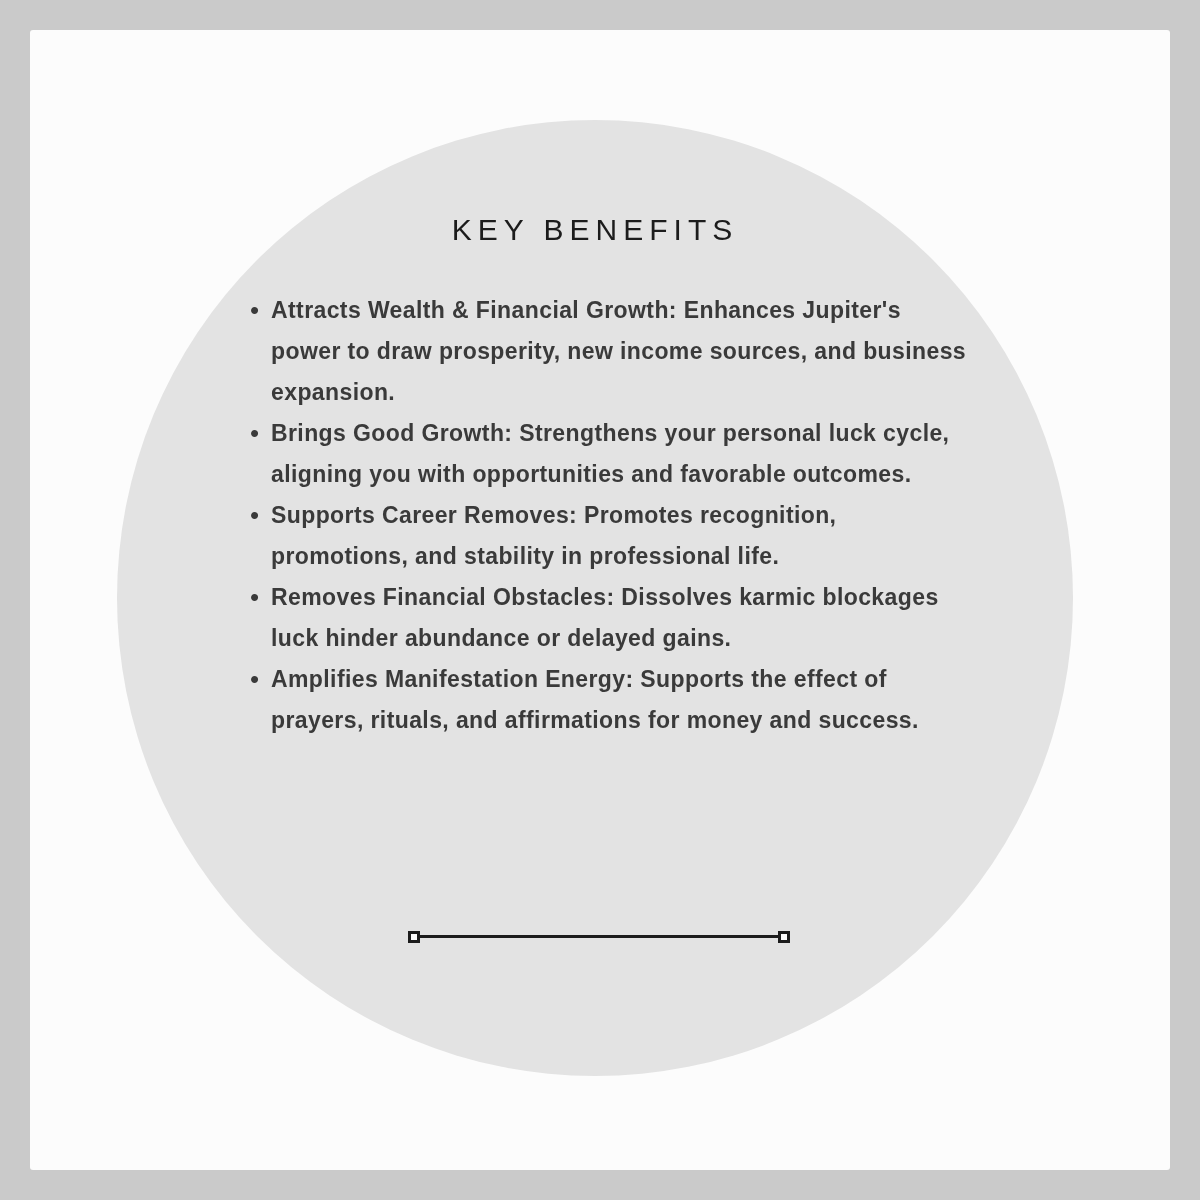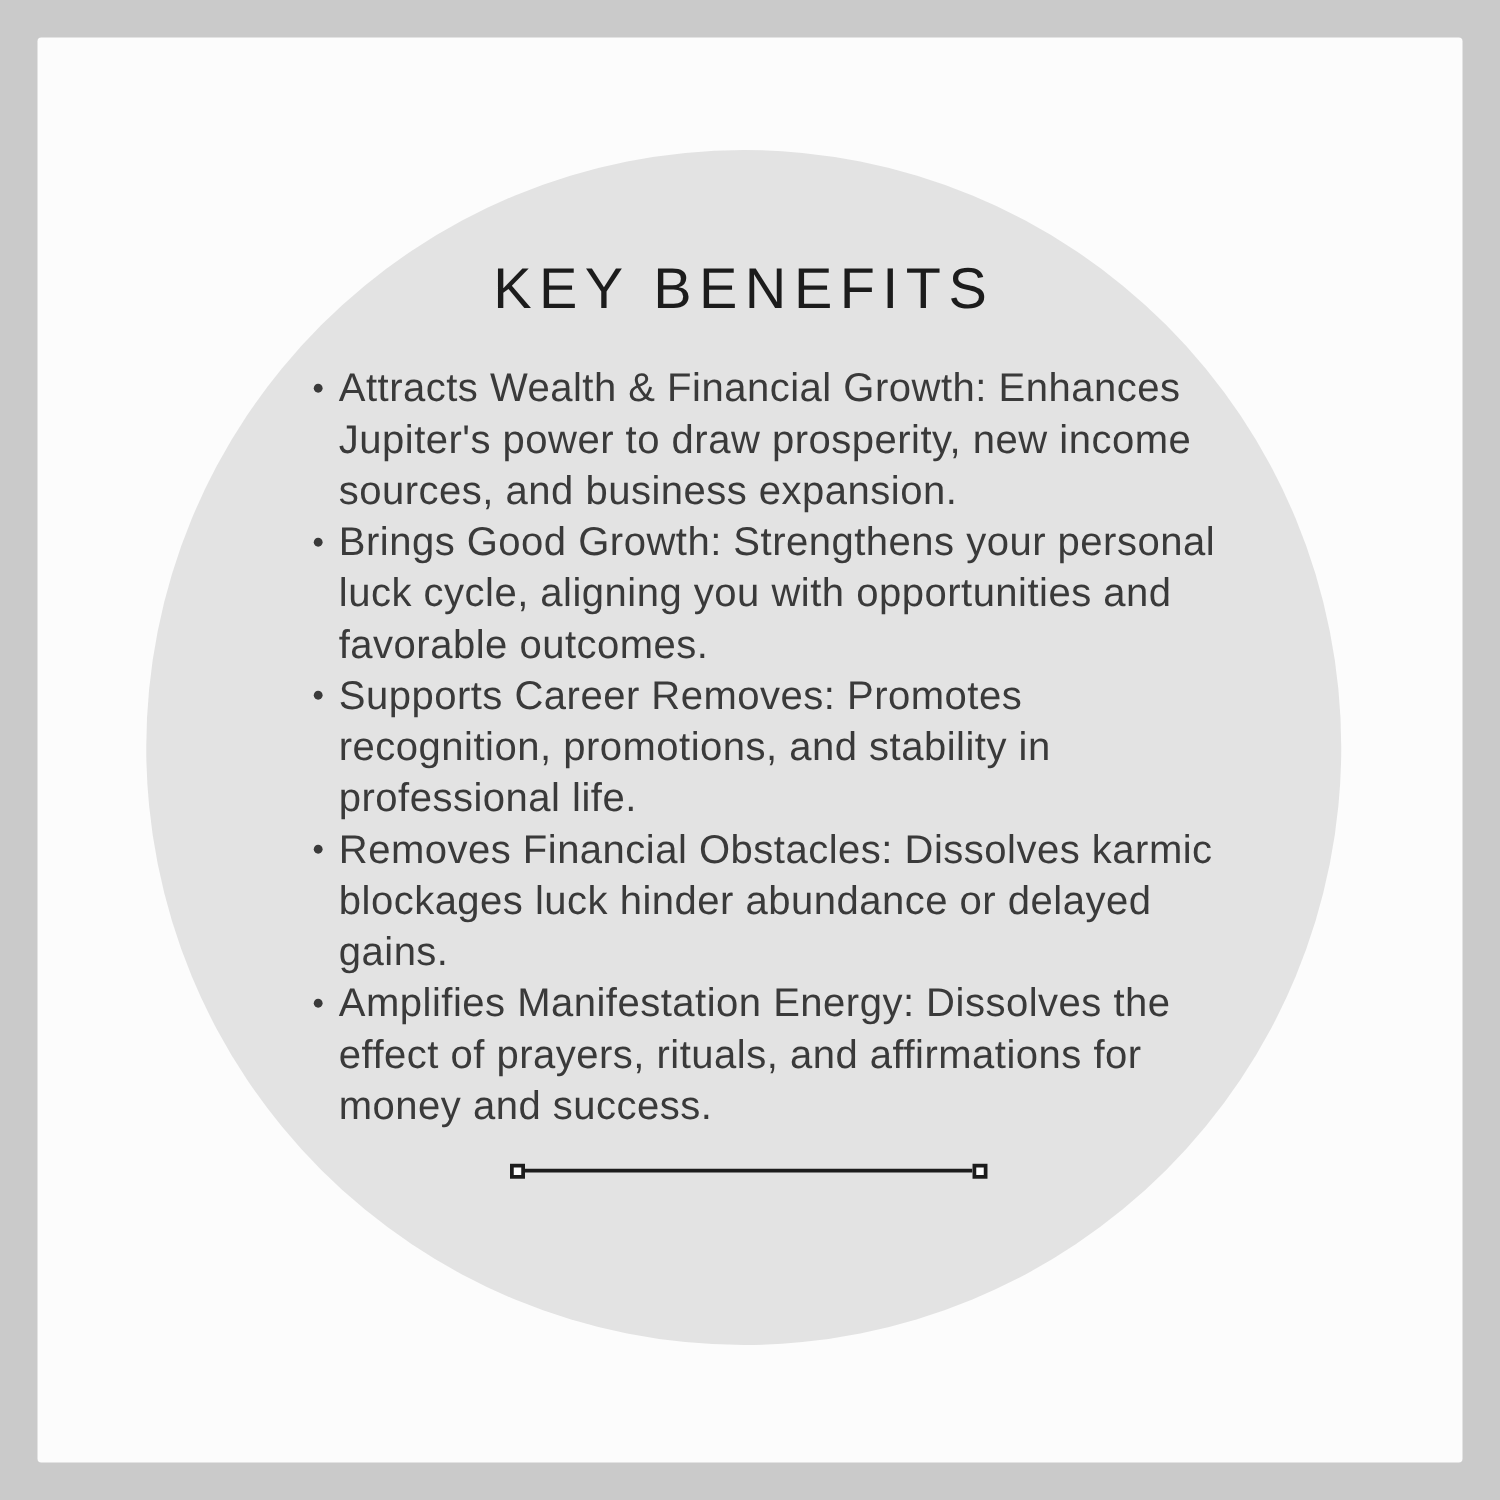--- a/index.html
+++ b/index.html
@@ -34,21 +34,21 @@
     border-radius: 50%;
     background: var(--circle, #e3e3e3);
   }
 
   .title {
     position: absolute;
     top: 84px;
     left: 0;
     width: 100%;
     text-align: center;
-    font-size: 46px;
+    font-size: 30px;
     font-weight: 300;
     letter-spacing: 6px;
     color: var(--title-text, #1c1c1c);
     line-height: 52px;
   }
 
   .benefit-list {
     position: absolute;
     left: 133px;
     top: 170px;
@@ -64,22 +64,22 @@
   .bullet {
     flex: 0 0 21px;
     width: 21px;
     font-size: 26px;
     line-height: 41px;
     color: var(--body-text, #3a3a3a);
   }
 
   .benefit-text {
     flex: 1;
-    font-size: 32px;
-    font-weight: 400;
+    font-size: 23px;
+    font-weight: 700;
     line-height: 41px;
     letter-spacing: 0.4px;
     color: var(--body-text, #3a3a3a);
   }
 
   .divider {
     position: absolute;
     left: 291px;
     top: 810px;
     width: 382px;
@@ -123,21 +123,21 @@
         <li class="benefit-item">
           <span class="bullet">•</span>
           <span class="benefit-text">Supports Career Removes: Promotes recognition, promotions, and stability in professional life.</span>
         </li>
         <li class="benefit-item">
           <span class="bullet">•</span>
           <span class="benefit-text">Removes Financial Obstacles: Dissolves karmic blockages luck hinder abundance or delayed gains.</span>
         </li>
         <li class="benefit-item">
           <span class="bullet">•</span>
-          <span class="benefit-text">Amplifies Manifestation Energy: Dissolves the effect of prayers, rituals, and affirmations for money and success.</span>
+          <span class="benefit-text">Amplifies Manifestation Energy: Supports the effect of prayers, rituals, and affirmations for money and success.</span>
         </li>
       </ul>
 
       <div class="divider">
         <span class="divider-square"></span>
         <span class="divider-line"></span>
         <span class="divider-square"></span>
       </div>
 
     </div>

